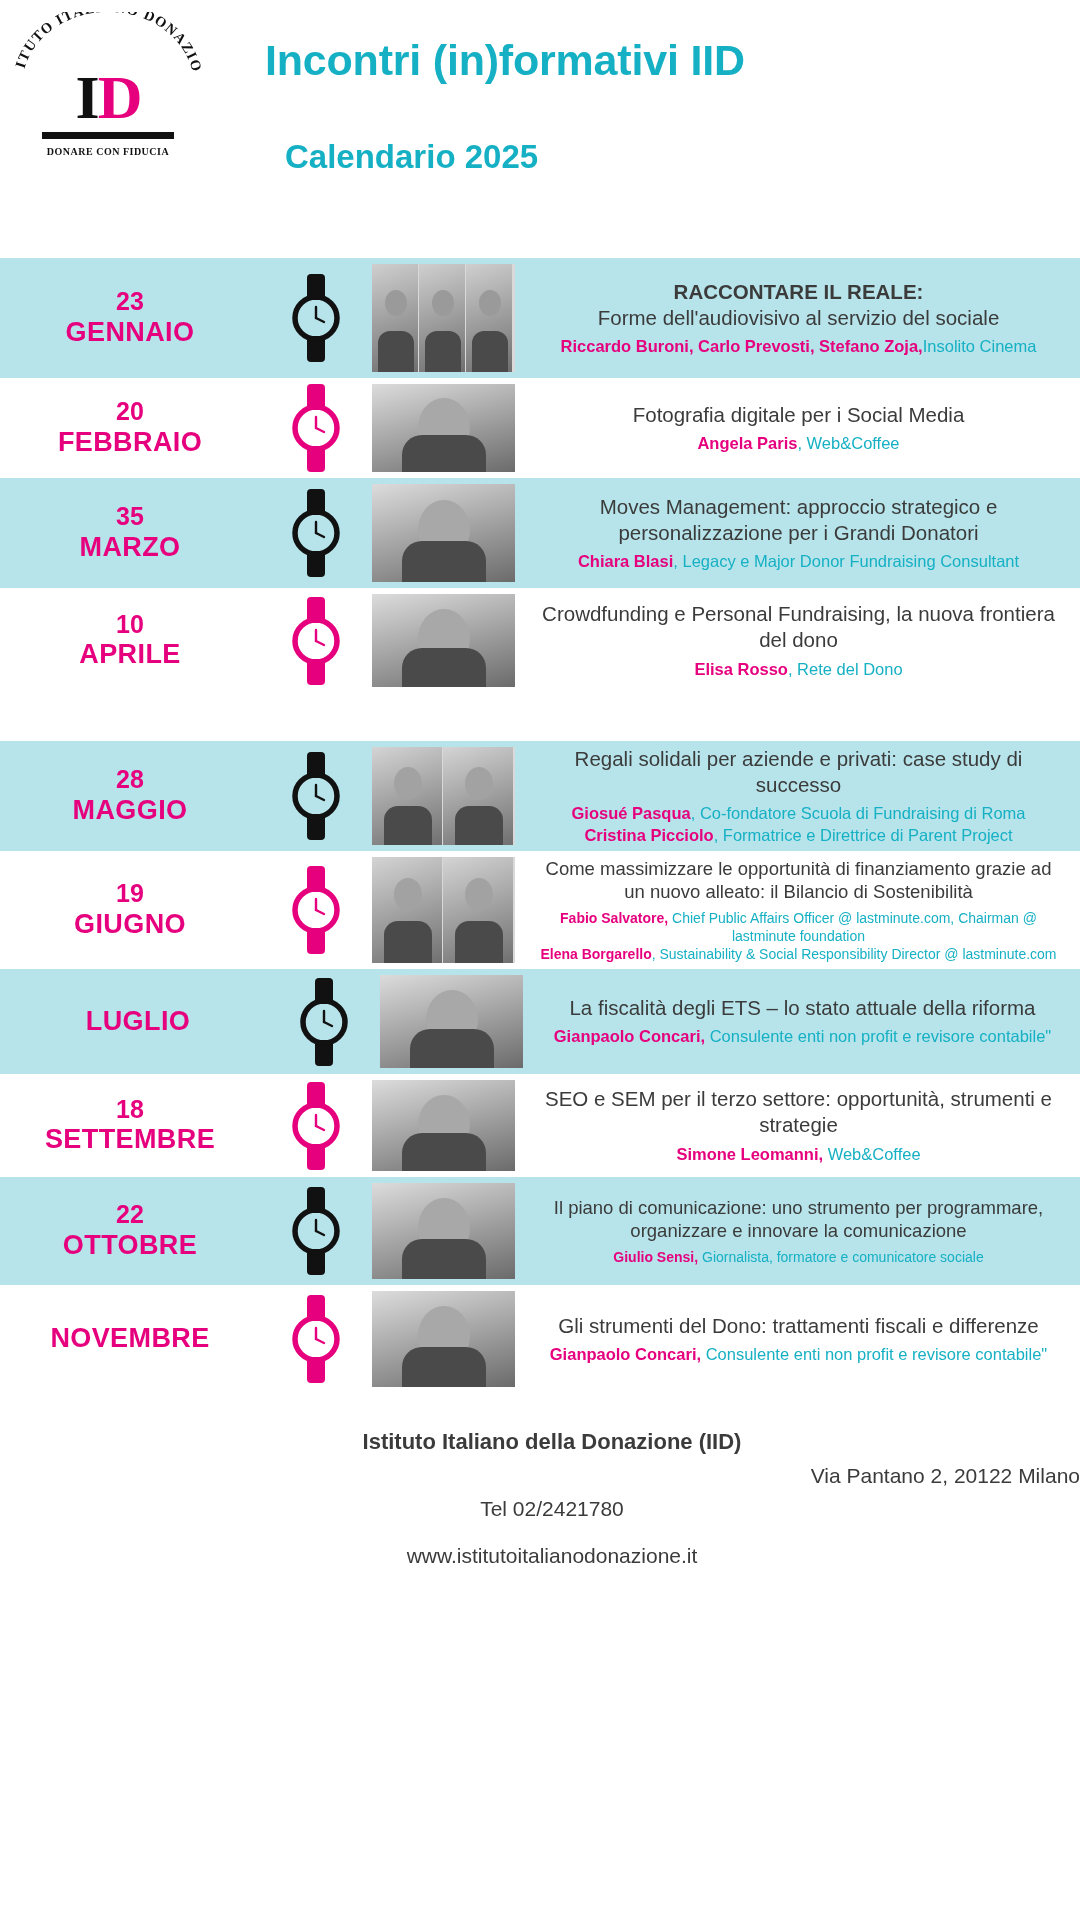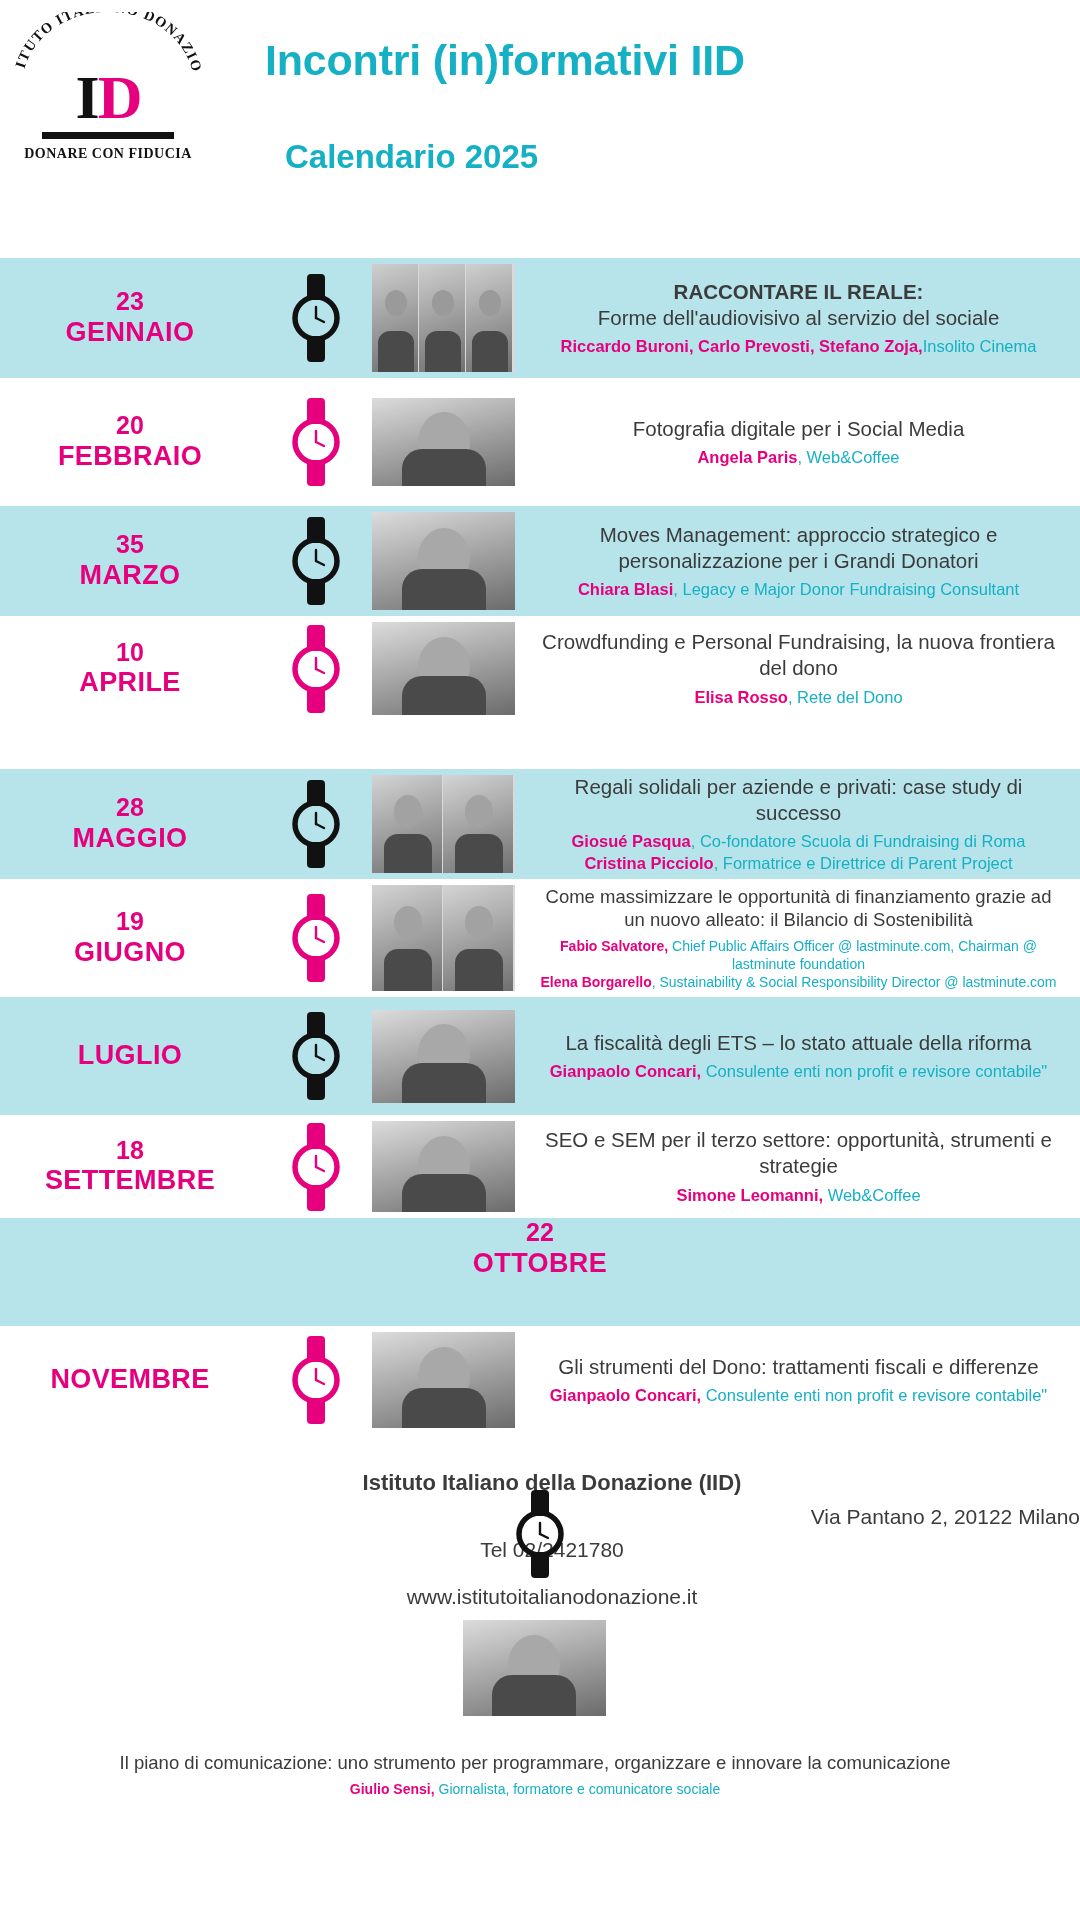--- a/index.html
+++ b/index.html
@@ -45,21 +45,21 @@
   .logo-id .d { color: #e6007e; }
   .logo-bar {
     width: 132px;
     height: 7px;
     background: #111;
     margin: 4px auto 0 auto;
   }
   .logo-tag {
     font-family: "Liberation Serif", serif;
     font-weight: bold;
-    font-size: 14px;
+    font-size: 10px;
     letter-spacing: 0.5px;
     color: #111;
     margin-top: 7px;
   }
   .title-main {
     position: absolute;
     left: 265px;
     top: 36px;
     font-size: 43px;
     font-weight: bold;
@@ -210,21 +210,21 @@
           <div class="pz" style="left:94px;top:0;width:46px;height:108px;background:linear-gradient(160deg,#cfcfcf,#6f6f6f);"></div>
           <div class="pz" style="left:106.5px;top:25.919999999999998px;width:22px;height:26px;border-radius:50%;background:#9a9a9a;"></div>
           <div class="pz" style="left:99.5px;top:66.96px;width:36px;height:43.2px;border-radius:12px 12px 0 0;background:#4a4a4a;"></div>
         </div>
       </div>
       <div class="text-cell">
         <div class="talk-title"><b>RACCONTARE IL REALE:</b><br>Forme dell'audiovisivo al servizio del sociale</div>
         <div class="speakers"><span class="nm">Riccardo Buroni, Carlo Prevosti, Stefano Zoja,</span>Insolito Cinema</div>
       </div>
     </div>
-    <div class="row plain" style="height: 128px;">
+    <div class="row plain" style="height: 100px;">
       <div class="date-cell">
         <div class="date-day">20</div>
         <div class="date-month">FEBBRAIO</div>
       </div>
       <div class="watch-cell">
         <svg width="56" height="92" viewBox="0 0 56 92">
           <rect x="19" y="2" width="18" height="26" rx="4" fill="#e6007e"></rect>
           <rect x="19" y="64" width="18" height="26" rx="4" fill="#e6007e"></rect>
           <circle cx="28" cy="46" r="21" fill="none" stroke="#e6007e" stroke-width="5.5"></circle>
           <line x1="28" y1="46" x2="28" y2="35" stroke="#e6007e" stroke-width="2.4" stroke-linecap="round"></line>
@@ -346,21 +346,21 @@
           <div class="pz" style="left:71px;top:0;width:70px;height:106px;background:linear-gradient(160deg,#d4d4d4,#707070);"></div>
           <div class="pz" style="left:92.5px;top:21.200000000000003px;width:28px;height:33px;border-radius:50%;background:#a2a2a2;"></div>
           <div class="pz" style="left:82.5px;top:63.599999999999994px;width:48px;height:44.519999999999996px;border-radius:14px 14px 0 0;background:#4a4a4a;"></div>
         </div>
       </div>
       <div class="text-cell">
         <div class="talk-title">Come massimizzare le opportunità di finanziamento grazie ad un nuovo alleato: il Bilancio di Sostenibilità</div>
         <div class="speakers"><span class="nm">Fabio Salvatore,</span> Chief Public Affairs Officer @ lastminute.com, Chairman @ lastminute foundation<br><span class="nm">Elena Borgarello</span>, Sustainability &amp; Social Responsibility Director @ lastminute.com</div>
       </div>
     </div>
-    <div class="row alt" style="height: 118px;">
+    <div class="row alt" style="height: 105px; padding-left: 8px;">
       <div class="date-cell">
         <div class="date-month">LUGLIO</div>
       </div>
       <div class="watch-cell">
         <svg width="56" height="92" viewBox="0 0 56 92">
           <rect x="19" y="2" width="18" height="26" rx="4" fill="#111111"></rect>
           <rect x="19" y="64" width="18" height="26" rx="4" fill="#111111"></rect>
           <circle cx="28" cy="46" r="21" fill="none" stroke="#111111" stroke-width="5.5"></circle>
           <line x1="28" y1="46" x2="28" y2="35" stroke="#111111" stroke-width="2.4" stroke-linecap="round"></line>
           <line x1="28" y1="46" x2="36" y2="50" stroke="#111111" stroke-width="2.4" stroke-linecap="round"></line>
@@ -397,21 +397,21 @@
           <div class="pz" style="left:0;top:0;width:143px;height:91px;background:linear-gradient(165deg,#dcdcdc,#6b6b6b);"></div>
           <div class="pz" style="left:45.5px;top:14.56px;width:52px;height:60px;border-radius:50%;background:#a8a8a8;"></div>
           <div class="pz" style="left:29.5px;top:52.779999999999994px;width:84px;height:40.04px;border-radius:20px 20px 0 0;background:#4a4a4a;"></div>
         </div>
       </div>
       <div class="text-cell">
         <div class="talk-title">SEO e SEM per il terzo settore: opportunità, strumenti e strategie</div>
         <div class="speakers"><span class="nm">Simone Leomanni,</span> Web&amp;Coffee</div>
       </div>
     </div>
-    <div class="row alt small" style="height: 108px; flex-direction: column;">
+    <div class="row alt small" style="height: 108px;">
       <div class="date-cell">
         <div class="date-day">22</div>
         <div class="date-month">OTTOBRE</div>
       </div>
       <div class="watch-cell">
         <svg width="56" height="92" viewBox="0 0 56 92">
           <rect x="19" y="2" width="18" height="26" rx="4" fill="#111111"></rect>
           <rect x="19" y="64" width="18" height="26" rx="4" fill="#111111"></rect>
           <circle cx="28" cy="46" r="21" fill="none" stroke="#111111" stroke-width="5.5"></circle>
           <line x1="28" y1="46" x2="28" y2="35" stroke="#111111" stroke-width="2.4" stroke-linecap="round"></line>

